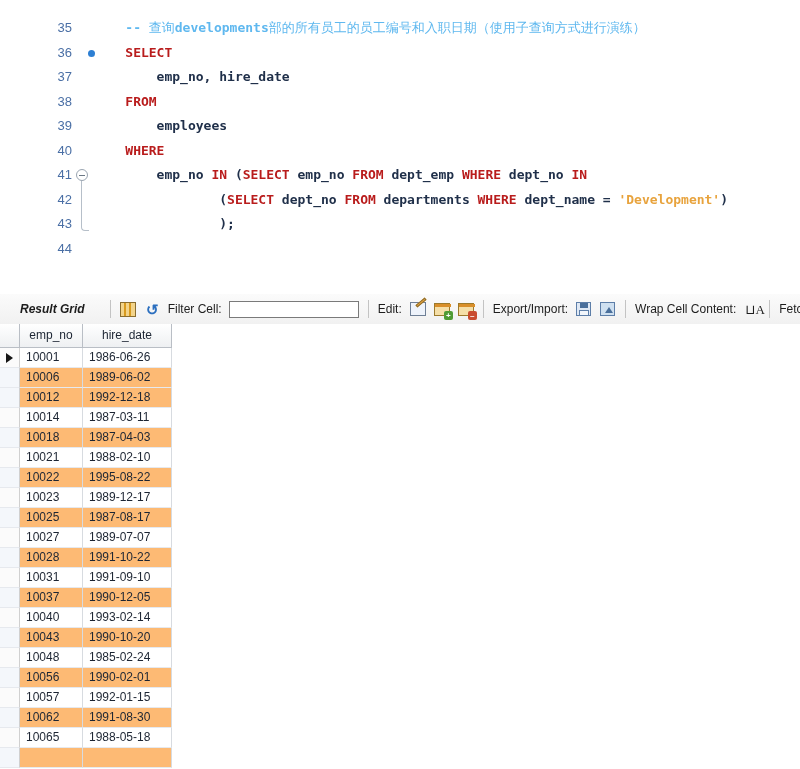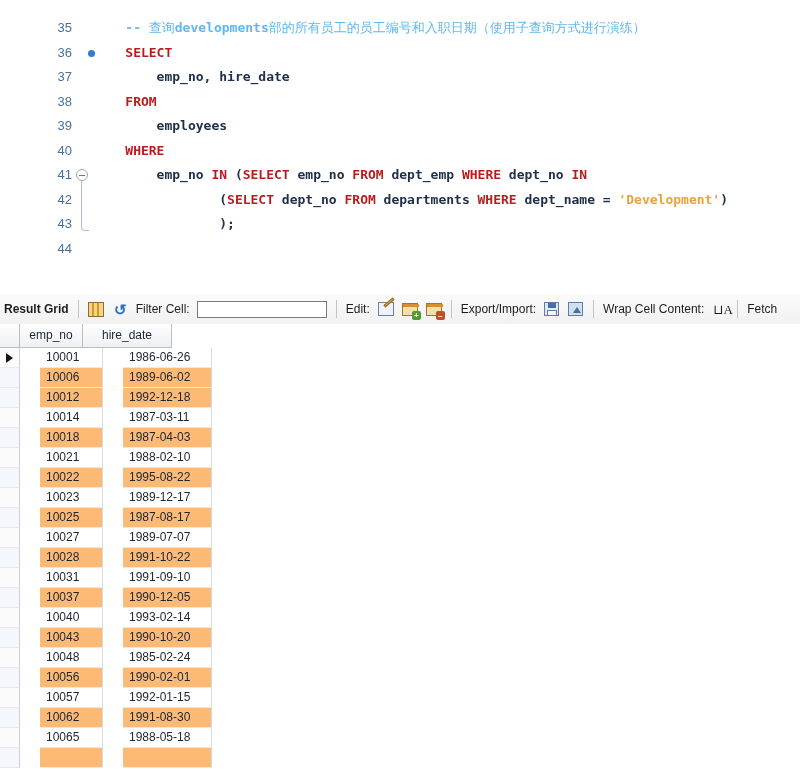--- a/index.html
+++ b/index.html
@@ -70,21 +70,21 @@
   }
 
   
   #toolbar{
     position:absolute;left:0;top:294px;width:800px;height:30px;
     background:linear-gradient(to bottom,#fbfbfb 0%,#f1f1f1 100%);
     border-bottom:1px solid #cfcfcf;
     display:flex;align-items:center;font-size:12px;color:#1d1d1d;
     font-family:"Liberation Sans",sans-serif;overflow:hidden;white-space:nowrap;
   }
-  .tb-label{padding:0 4px;font-weight:bold;}
+  .tb-label{padding:0 20px;font-weight:bold;font-style:italic;}
   .tb-lbl{padding:0 4px;}
   .tb-sep{width:1px;height:18px;background:#c3c3c3;margin:0 5px;flex:none;}
   .tb-btn{width:20px;height:20px;margin:0 2px;position:relative;flex:none;}
   #filter-input{
     width:130px;height:17px;border:1px solid #7a7a7a;background:#fff;
     margin-left:3px;margin-right:4px;flex:none;
     font-family:"Liberation Sans",sans-serif;font-size:11px;padding:0 3px;
     box-sizing:border-box;outline:none;
   }
   
@@ -152,21 +152,21 @@
     font-family:"Liberation Serif",serif;font-size:13px;line-height:15px;
     text-align:center;color:#1d1d1d;
   }
 
   
   #grid{
     position:absolute;left:0;top:324px;width:800px;height:445px;
     background:#ffffff;overflow:hidden;
     font-family:"Liberation Sans",sans-serif;font-size:12px;
   }
-  .grid-row{display:flex;height:20px;box-sizing:border-box;gap:20px;}
+  .grid-row{display:flex;height:20px;box-sizing:border-box;}
   .gsel{
     width:20px;flex:none;border-right:1px solid #d0d0d0;border-bottom:1px solid #e6e9ee;
     box-sizing:border-box;background:#fbfbfb;position:relative;
   }
   .gsel.cur:after{
     content:"";position:absolute;left:6px;top:5px;width:0;height:0;
     border-top:5px solid transparent;border-bottom:5px solid transparent;
     border-left:7px solid #151515;
   }
   .gcell{

